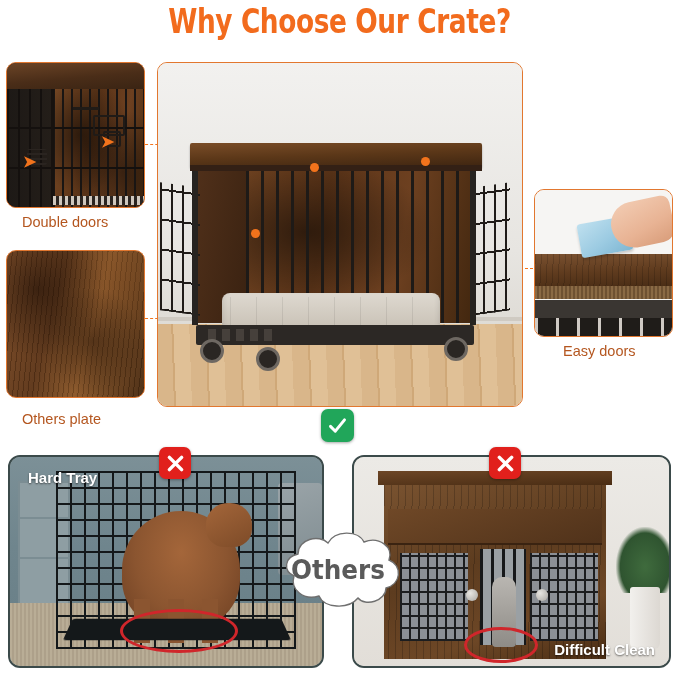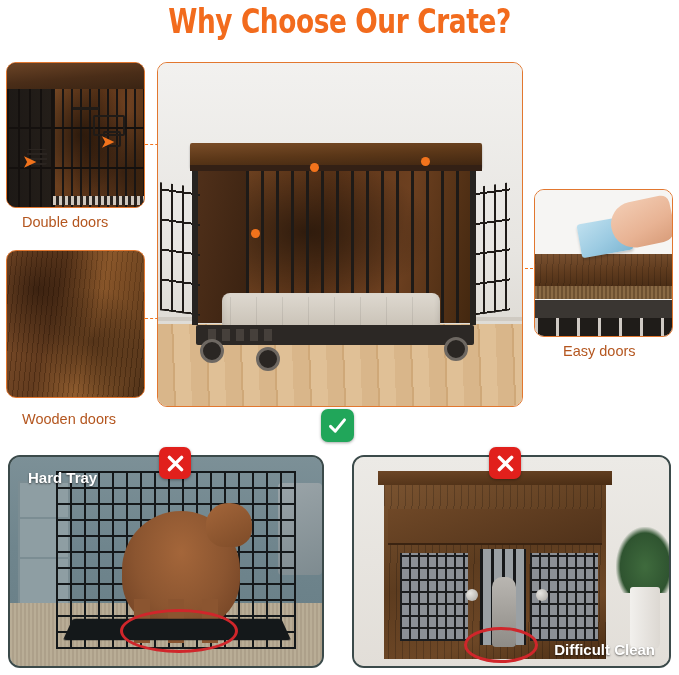--- a/index.html
+++ b/index.html
@@ -255,21 +255,21 @@
     <div class="dd-latchbar"></div>
     <div class="dd-latch"></div>
     <div class="dd-latch2"></div>
     <div class="dd-bottom"></div>
     <div class="arrow" style="left:16px;top:91px;">➤</div>
     <div class="arrow" style="left:94px;top:71px;">➤</div>
   </div>
   <div class="cap" style="left:22px;top:214px;">Double doors</div>
 
   <div class="panel orange" id="p-wood"></div>
-  <div class="cap" style="left:22px;top:411px;">Wooden doors</div>
+  <div class="cap" style="left:22px;top:411px;">Others plate</div>
 
   <div class="panel orange" id="p-hero">
     <div class="room-wall"></div>
     <div class="room-base"></div>
     <div class="room-floor"></div>
 
     <div class="crate">
       <div class="crate-body"></div>
       <div class="crate-leftpanel"></div>
       <div class="crate-bars"></div>
@@ -350,14 +350,22 @@
     <svg width="21" height="21" viewBox="0 0 24 24">
       <path d="M5 5 L19 19 M19 5 L5 19" fill="none" stroke="#ffffff" stroke-width="4" stroke-linecap="round"></path>
     </svg>
   </div>
   <div class="badge" id="badge-x2">
     <svg width="21" height="21" viewBox="0 0 24 24">
       <path d="M5 5 L19 19 M19 5 L5 19" fill="none" stroke="#ffffff" stroke-width="4" stroke-linecap="round"></path>
     </svg>
   </div>
 
+  <div class="bubble" id="b-others">
+    <svg width="140" height="88" viewBox="0 0 140 88">
+      <path d="M30 28 C30 13, 51 8, 60 17 C67 4, 90 4, 96 16 C111 10, 126 21, 121 34
+               C135 40, 133 58, 118 62 C118 75, 97 81, 90 72 C80 84, 56 82, 51 70
+               C35 75, 22 63, 26 50 C15 45, 16 31, 30 28 Z" fill="#ffffff" stroke="#6f6f6f" stroke-width="1.4"></path>
+    </svg>
+    <div class="txt">Others</div>
+  </div>
 
 </div>
 
 </body></html>

